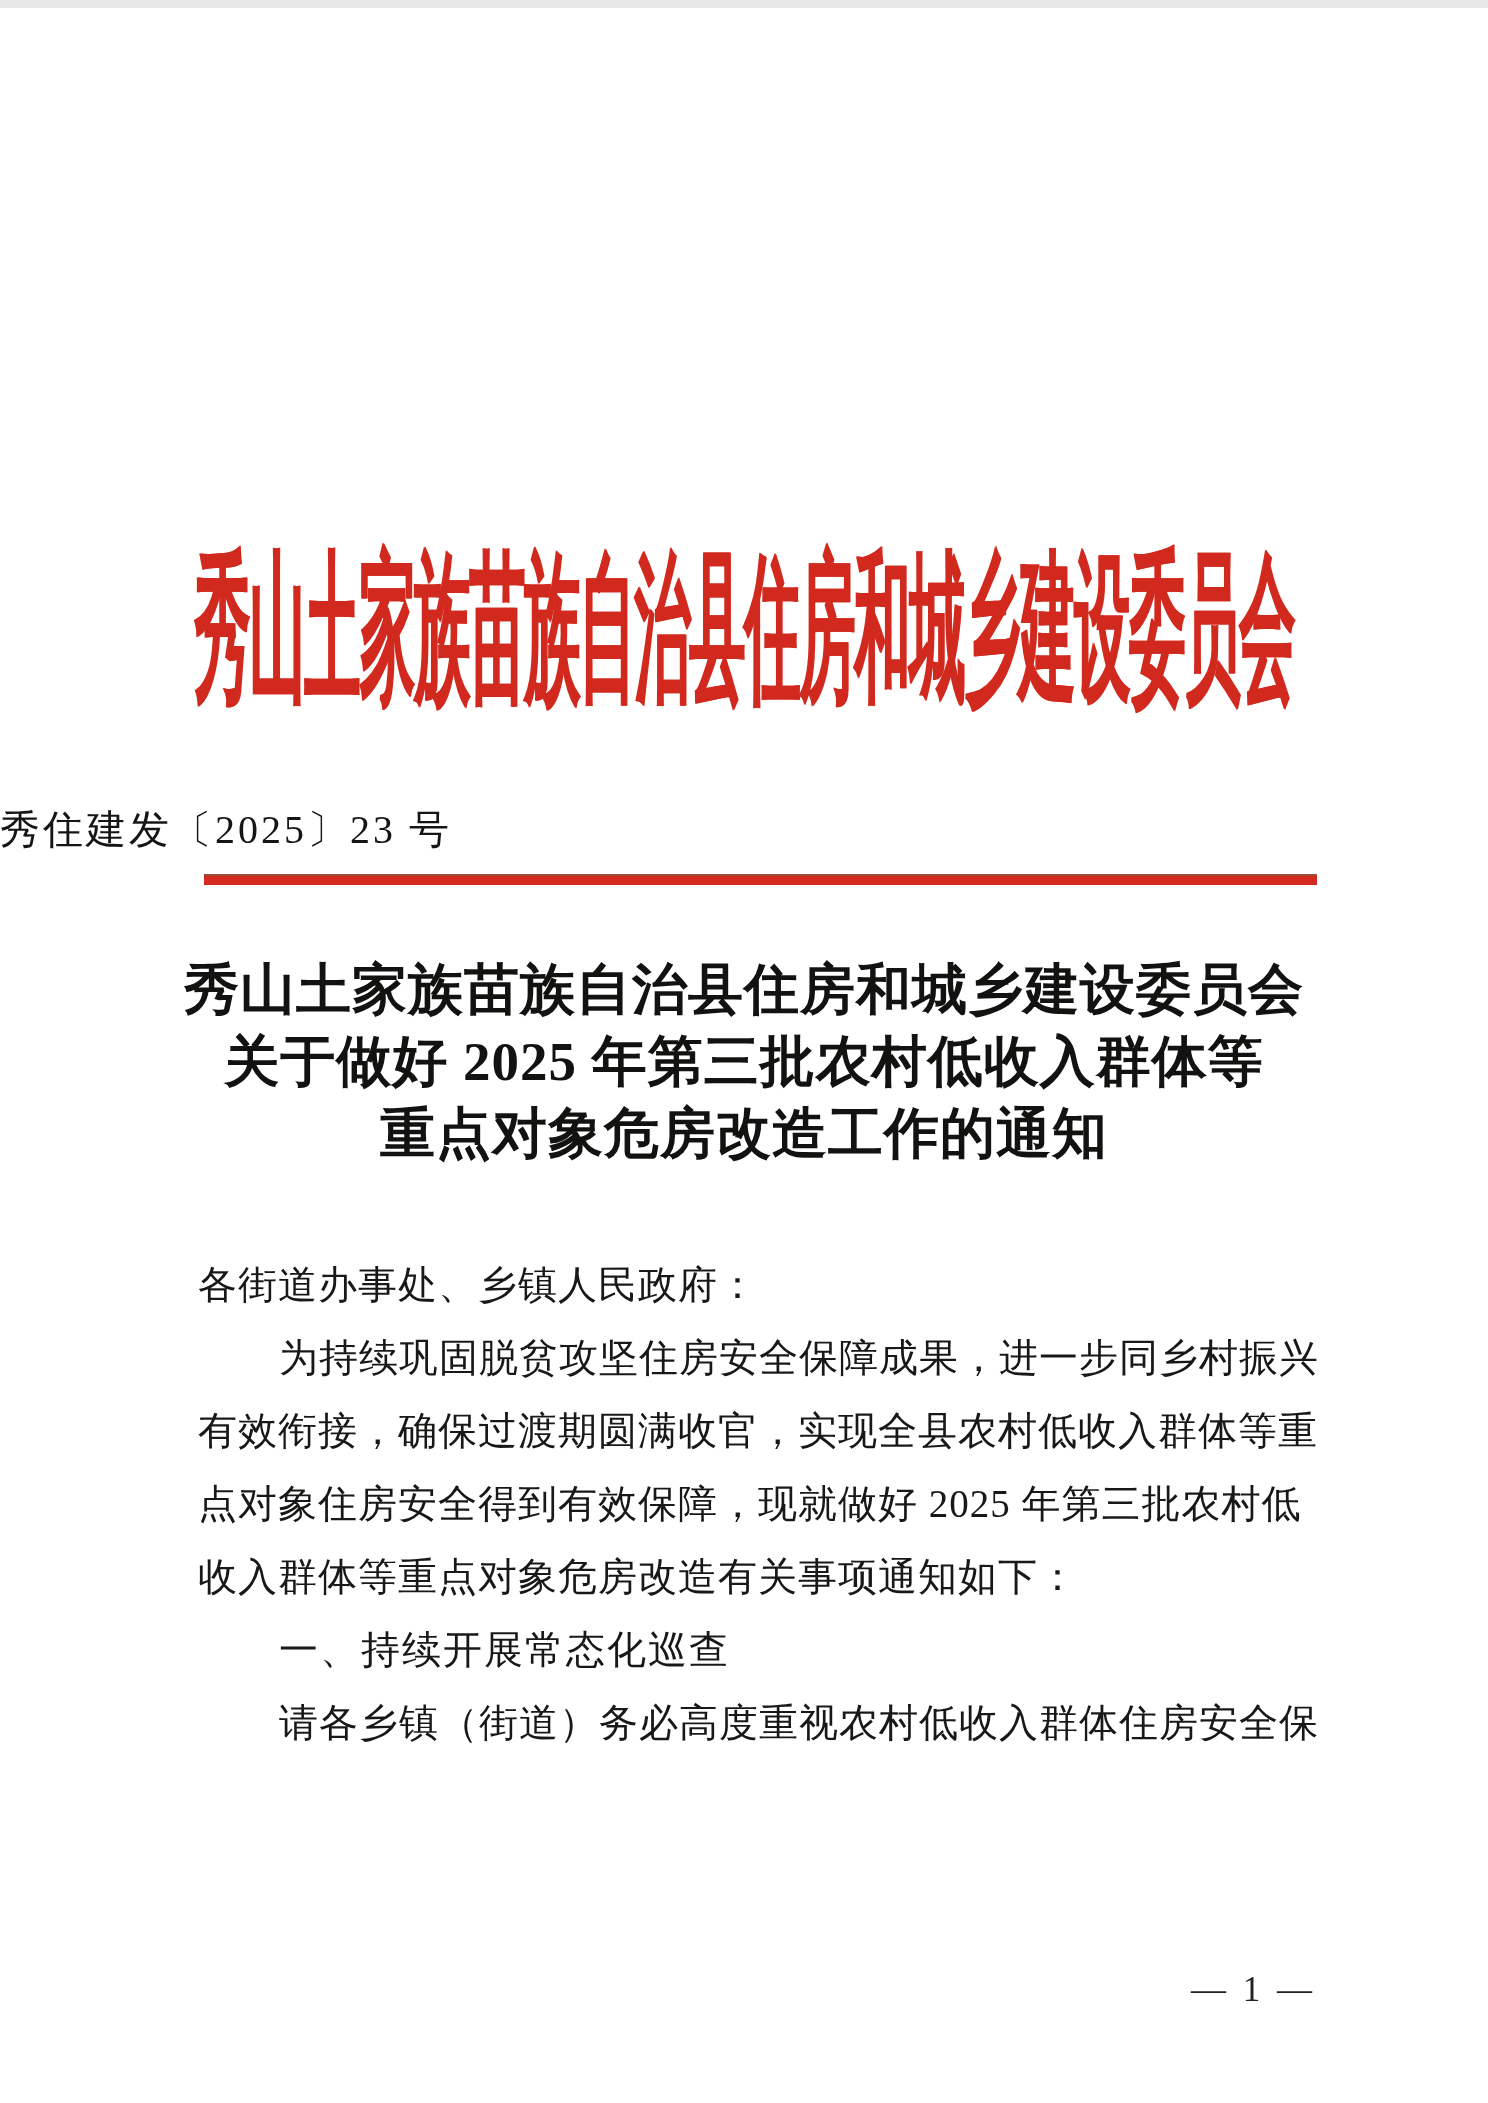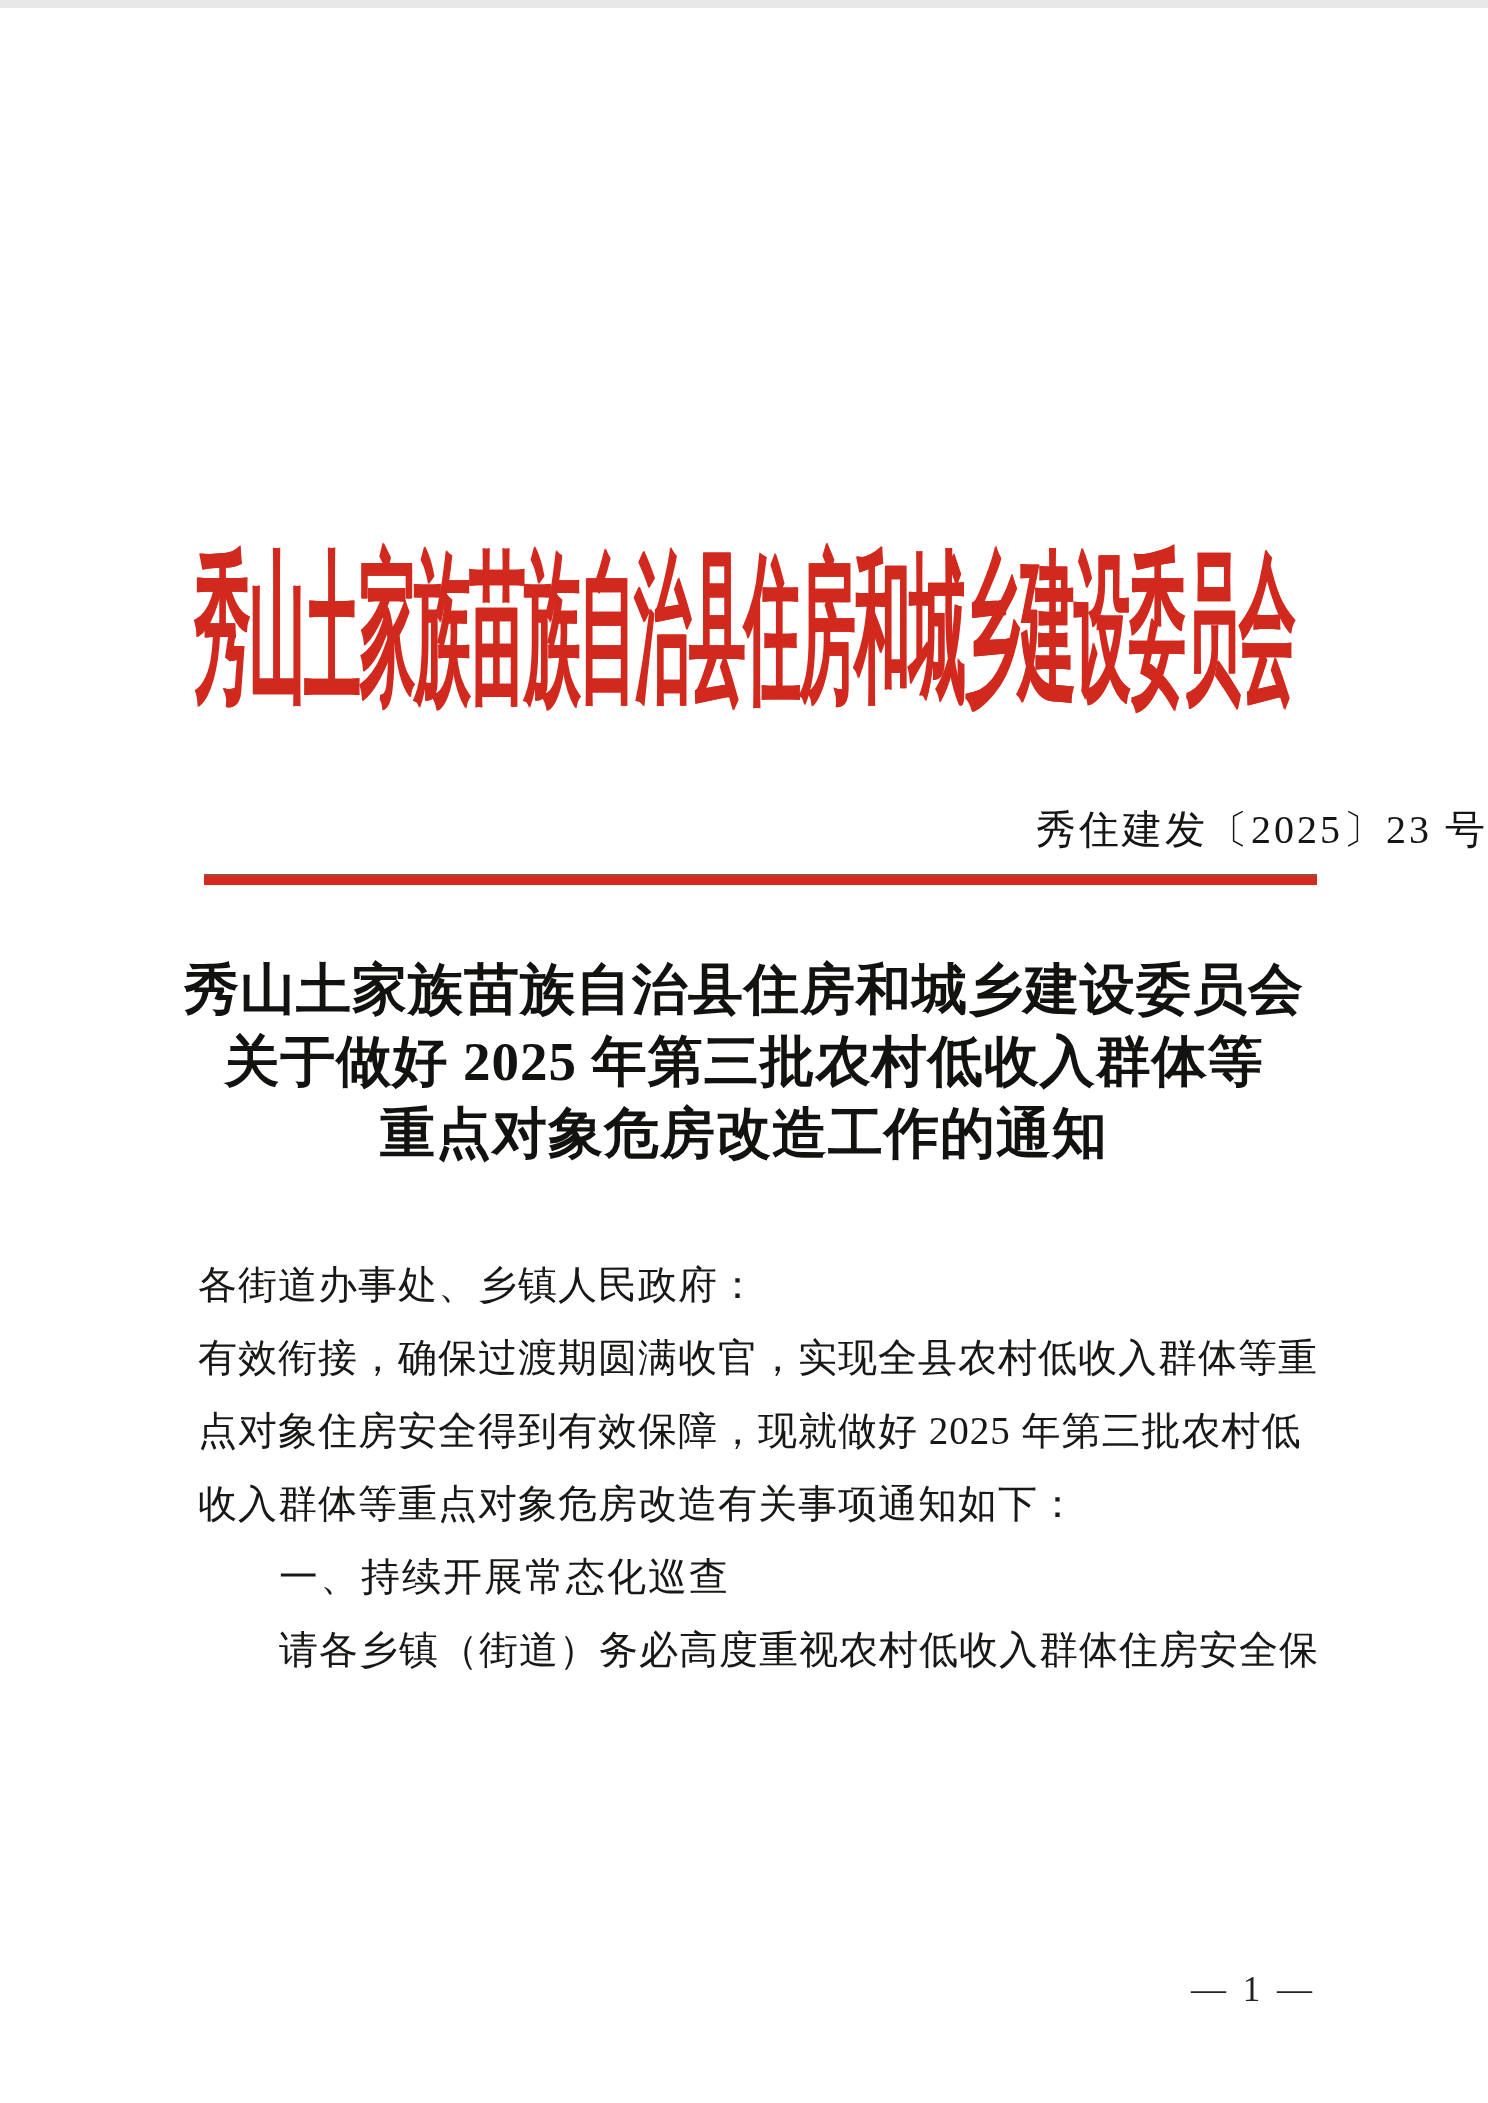--- a/index.html
+++ b/index.html
@@ -32,21 +32,21 @@
     transform: scaleY(2.9);
     transform-origin: 50% 0;
     white-space: nowrap;
     text-shadow: 1px 0 0 #d2291e;
   }
   .doc-number {
     position: absolute;
     top: 794px;
     left: 0;
     width: 100%;
-    text-align: right;
+    text-align: left;
     font-size: 40px;
     letter-spacing: 3px;
     color: #151513;
   }
   .red-rule {
     position: absolute;
     top: 866px;
     left: 204px;
     width: 1113px;
     height: 9px;
@@ -108,20 +108,21 @@
   <div class="red-rule"></div>
 
   <div class="notice-title">
     <div>秀山土家族苗族自治县住房和城乡建设委员会</div>
     <div>关于做好 2025 年第三批农村低收入群体等</div>
     <div>重点对象危房改造工作的通知</div>
   </div>
 
   <div class="doc-body">
       <div class="body-line">各街道办事处、乡镇人民政府：</div>
+      <div class="body-line indent">为持续巩固脱贫攻坚住房安全保障成果，进一步同乡村振兴</div>
       <div class="body-line">有效衔接，确保过渡期圆满收官，实现全县农村低收入群体等重</div>
       <div class="body-line">点对象住房安全得到有效保障，现就做好 2025 年第三批农村低</div>
       <div class="body-line">收入群体等重点对象危房改造有关事项通知如下：</div>
       <div class="body-line indent heading">一、持续开展常态化巡查</div>
       <div class="body-line indent">请各乡镇（街道）务必高度重视农村低收入群体住房安全保</div>
     </div>
 
   <div class="page-number">— 1 —</div>
 
 </div>

